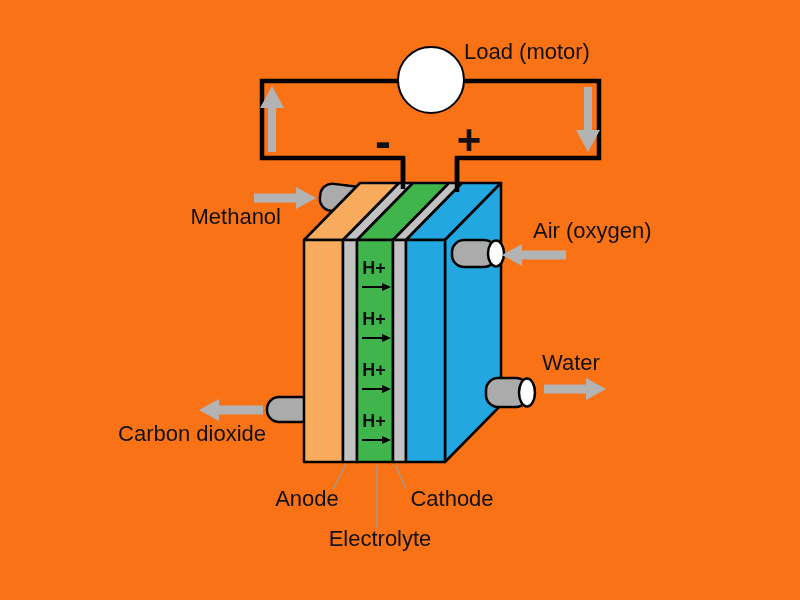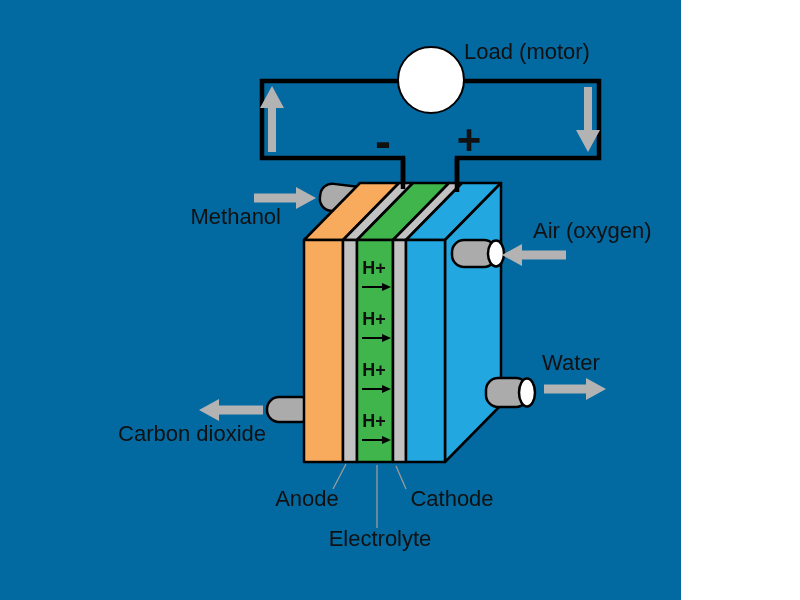--- a/index.html
+++ b/index.html
@@ -2,23 +2,23 @@
 <html><head>
 <meta charset="utf-8">
 <style>
   html, body {
     margin: 0;
     padding: 0;
     background: #ffffff;
   }
   .stage {
     position: relative;
-    width: 681px;
+    width: 800px;
     height: 600px;
-    background: #0369a1;
+    background: #f97316;
     overflow: hidden;
     font-family: "Liberation Sans", sans-serif;
   }
   svg text {
     font-family: "Liberation Sans", sans-serif;
     fill: #111111;
   }
   .lbl   { font-size: 22px; }
   .sign-minus { font-size: 48px; font-weight: bold; }
   .sign-plus  { font-size: 42px; font-weight: bold; }

